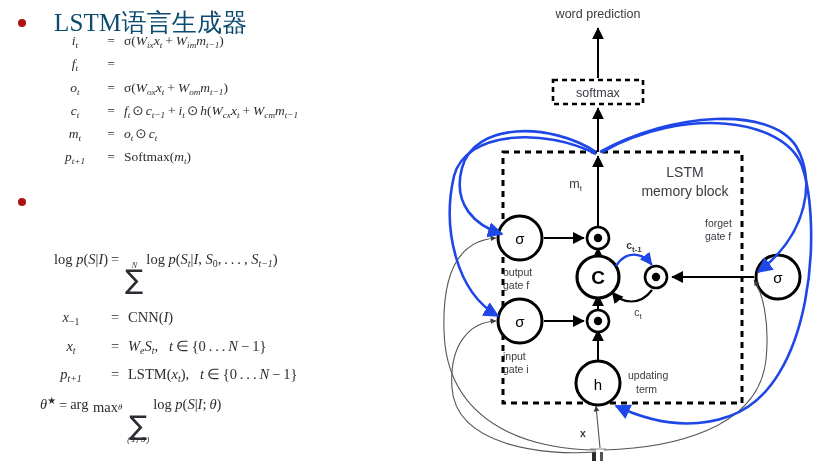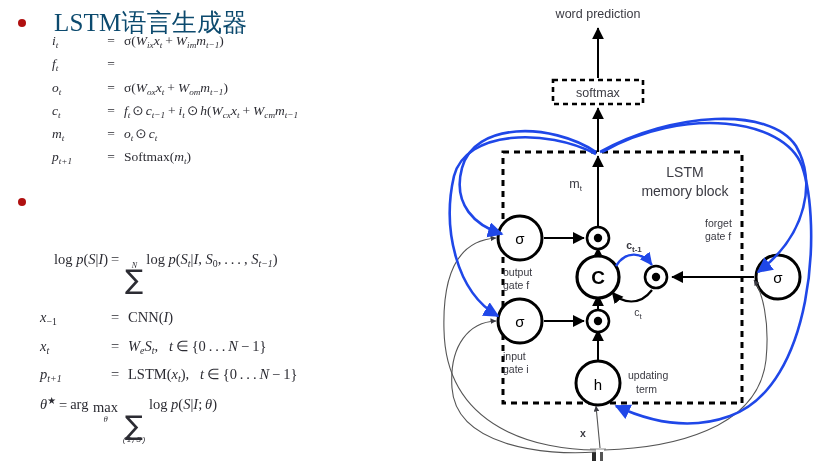--- a/index.html
+++ b/index.html
@@ -51,21 +51,21 @@
     font-family: "Liberation Serif", serif;
     color: #2c2c33;
   }
   .eq-line {
     display: flex;
     align-items: baseline;
     white-space: nowrap;
     line-height: 1;
   }
   .eq-lhs {
-    text-align: left;
+    text-align: center;
     flex: none;
   }
   .eq-eq {
     flex: none;
     text-align: center;
   }
   .eq-rhs {
     flex: none;
   }
 
@@ -110,21 +110,21 @@
   }
   .bigop .lim-bot {
     font-size: .55em;
     line-height: 1;
     font-style: italic;
     margin-top: -1px;
     font-family: Liberation Mono, monospace;
   }
   .argmax {
     display: inline-flex;
-    flex-direction: column;
+    flex-direction: row;
     align-items: center;
     vertical-align: -0.18em;
     margin: 0 1px;
     font-style: normal;
   }
   .argmax .lim-bot { font-size: .6em; line-height: 1; font-style: italic; }
 
   
   #lstm-diagram {
     position: absolute;

